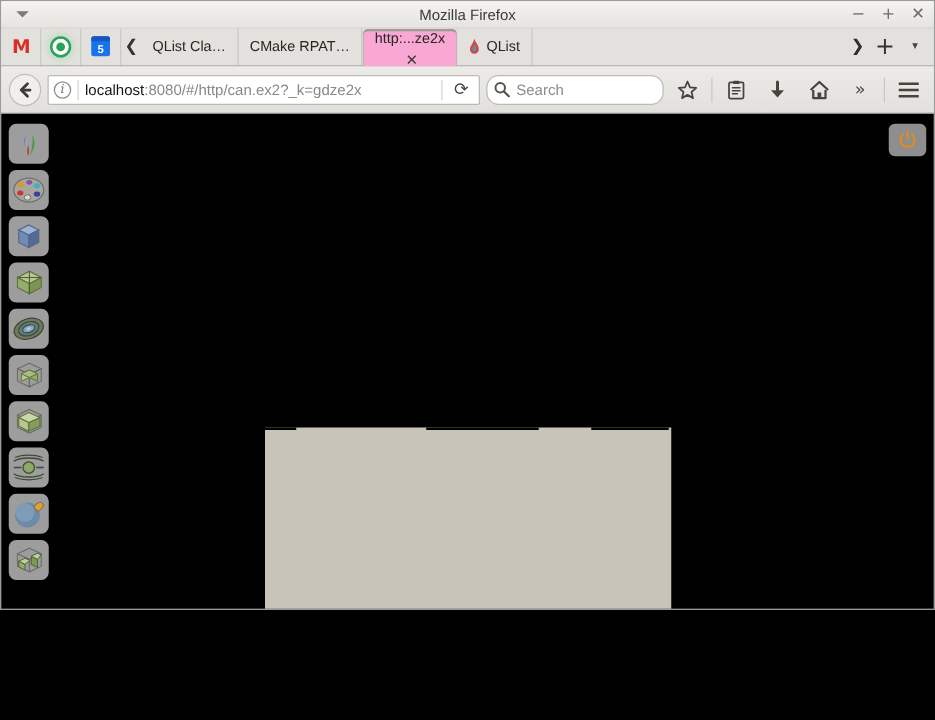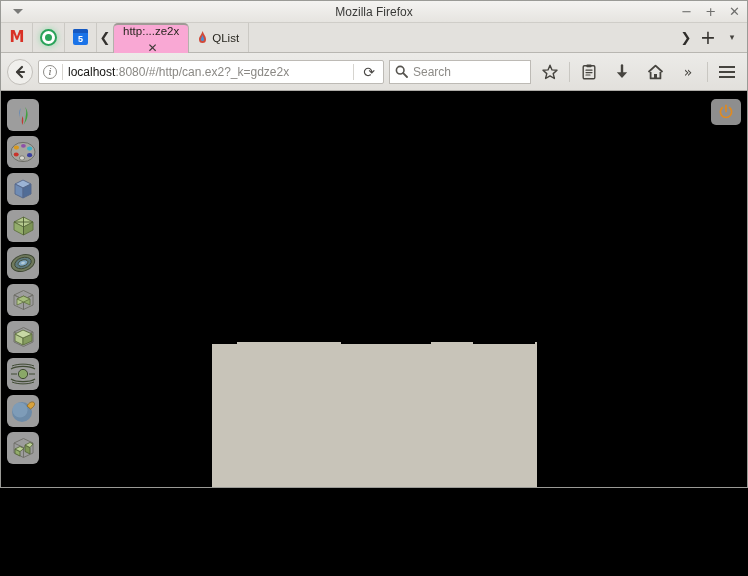--- a/index.html
+++ b/index.html
@@ -183,21 +183,21 @@
     overflow: hidden; flex: 1;
     font-family: "Liberation Sans", sans-serif;
   }
   .url-text b { color: #161513; font-weight: normal; margin-top: 32px; }
   .reload-btn {
     width: 20px; text-align: center; color: #4a4845; font-size: 14px;
     font-family: "DejaVu Sans", sans-serif; flex: 0 0 20px;
   }
   .searchbar {
     width: 142px; height: 24px; background: #fff;
-    border: 1px solid #bdbab5; border-radius: 0;
+    border: 1px solid #bdbab5; border-radius: 10px;
     display: flex; align-items: center; padding: 0 5px; gap: 5px;
   }
   .search-ph { font-size: 12px; color: #8d8b87; }
   .tb-btn {
     width: 28px; height: 28px;
     display: flex; align-items: center; justify-content: center;
     color: #46443f;
   }
   .tb-sep { width: 1px; height: 20px; background: #c9c7c2; }
   .hamb { display: flex; flex-direction: column; gap: 3px; }
@@ -264,22 +264,28 @@
           <i class="cal-top"></i>
           <span class="cal-num">5</span>
         </span>
       </div>
     </div>
 
     <div class="scroll-arrow">❮</div>
 
     <div class="tabs">
 
-
-
+      <div class="tab">
+        <span>QList Cla…</span>
+      </div>
+
+
+      <div class="tab">
+        <span>CMake RPAT…</span>
+      </div>
 
 
       <div class="tab active">
         <span>http:...ze2x</span>
         <span class="tab-close">✕</span>
       </div>
 
       <div class="tab">
         <span class="flame-mini">
           <svg width="9" height="14" viewBox="0 0 9 14">

